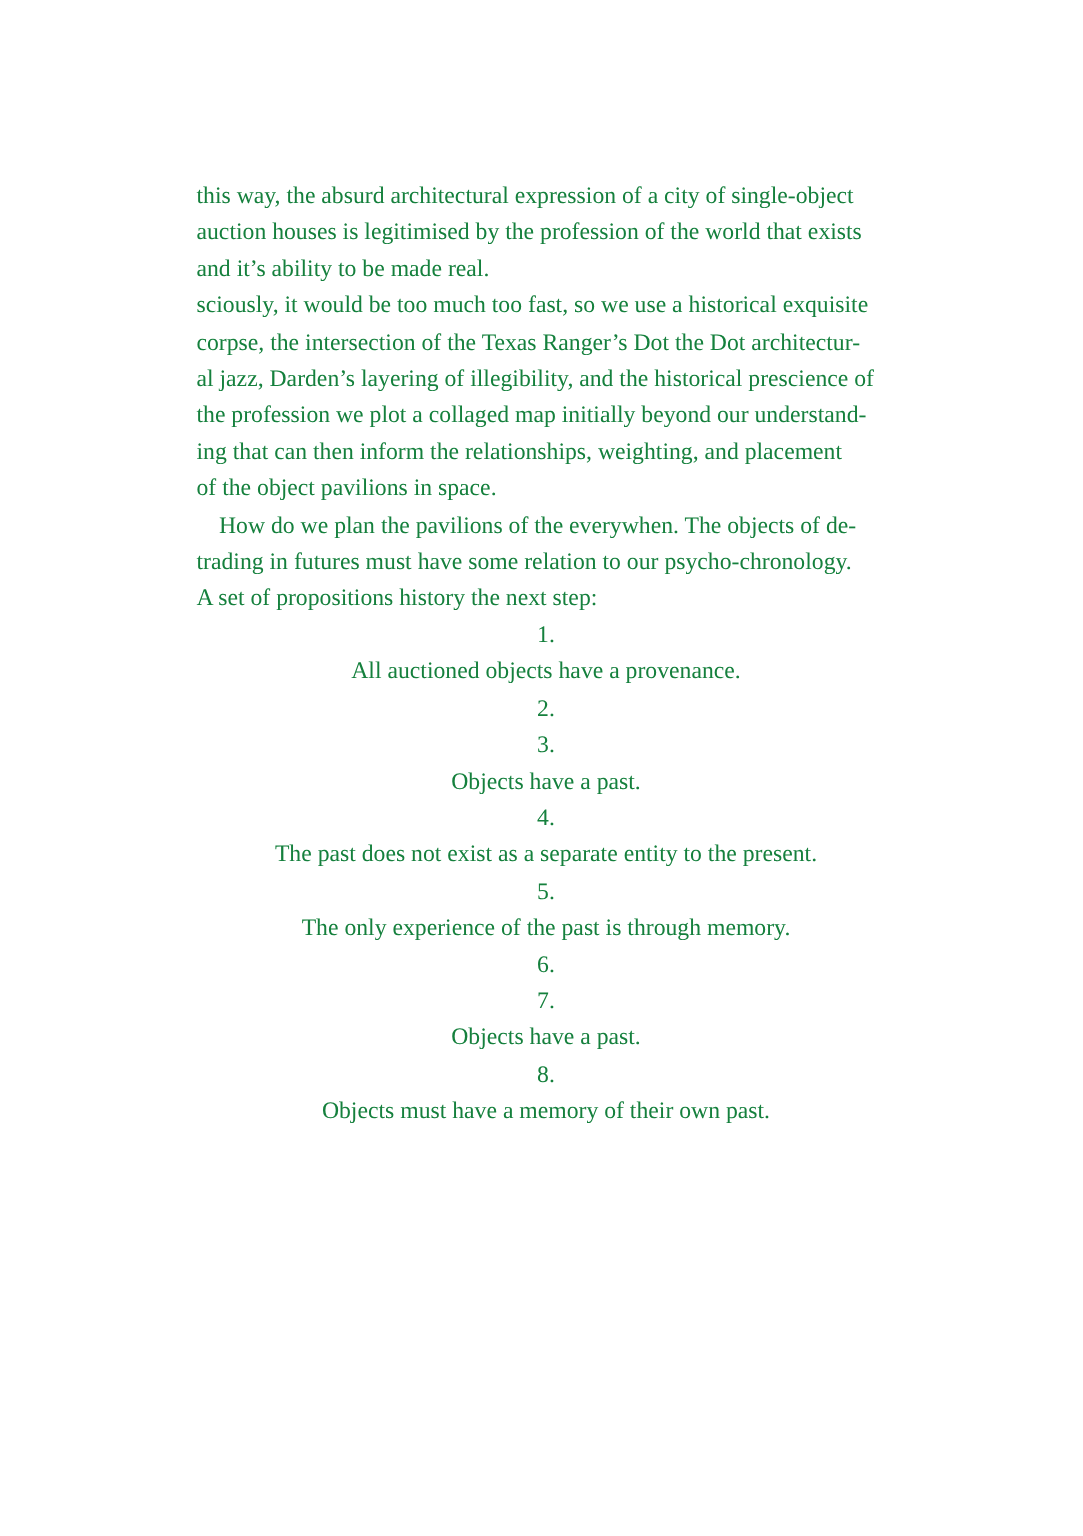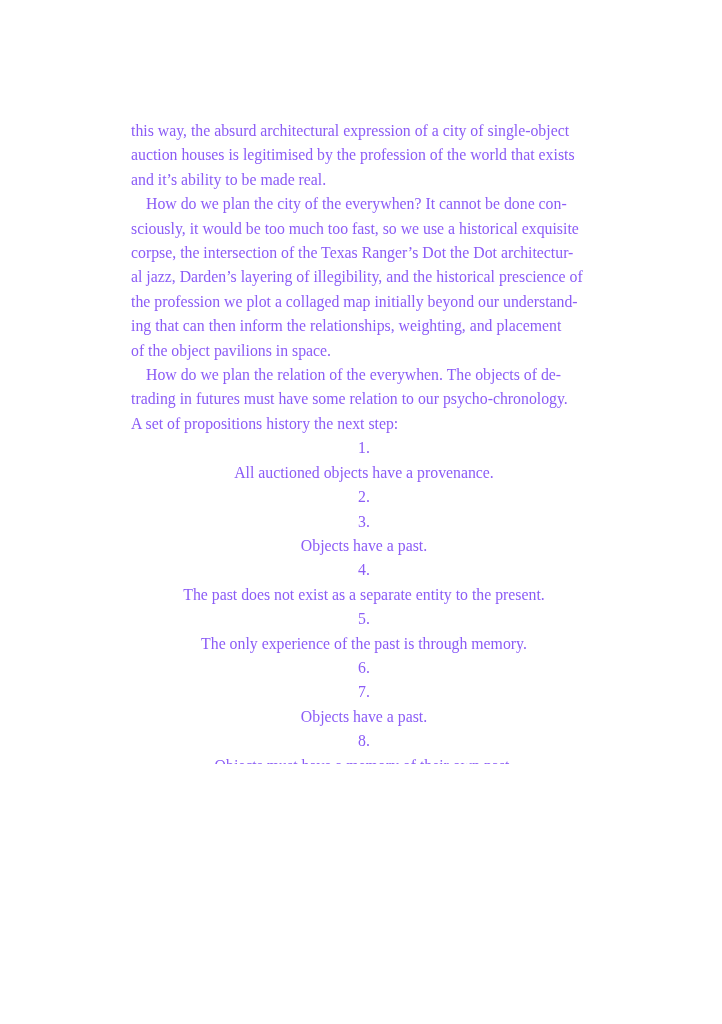--- a/index.html
+++ b/index.html
@@ -7,21 +7,21 @@
     padding: 0;
     background: #ffffff;
   }
   .page {
     position: relative;
     width: 722px;
     height: 764px;
     background: #ffffff;
     overflow: hidden;
     font-family: "Liberation Serif", "DejaVu Serif", serif;
-    color: #8b5cf6;
+    color: #15803d;
   }
   .textblock {
     position: absolute;
     left: 131px;
     top: 119px;
     width: 466px;
     font-size: 15.8px;
     line-height: 24.4px;
     text-align: left;
   }
@@ -46,31 +46,30 @@
 <div class="page">
   <div class="textblock">
 
     <div>
       <p class="ln">this way, the absurd architectural expression of a city of single-object</p>
       <p class="ln">auction houses is legitimised by the profession of the world that exists</p>
       <p class="ln">and it’s ability to be made real.</p>
     </div>
 
     <div>
-      <p class="ln ind">How do we plan the city of the everywhen? It cannot be done con-</p>
       <p class="ln">sciously, it would be too much too fast, so we use a historical exquisite</p>
       <p class="ln">corpse, the intersection of the Texas Ranger’s Dot the Dot architectur-</p>
       <p class="ln">al jazz, Darden’s layering of illegibility, and the historical prescience of</p>
       <p class="ln">the profession we plot a collaged map initially beyond our understand-</p>
       <p class="ln">ing that can then inform the relationships, weighting, and placement</p>
       <p class="ln">of the object pavilions in space.</p>
     </div>
 
     <div>
-      <p class="ln ind">How do we plan the relation of the everywhen. The objects of de-</p>
+      <p class="ln ind">How do we plan the pavilions of the everywhen. The objects of de-</p>
       <p class="ln">trading in futures must have some relation to our psycho-chronology.</p>
       <p class="ln">A set of propositions history the next step:</p>
     </div>
 
     <div class="props">
       <p class="ln">1.</p>
       <p class="ln">All auctioned objects have a provenance.</p>
 
       <p class="ln">2.</p>
 

